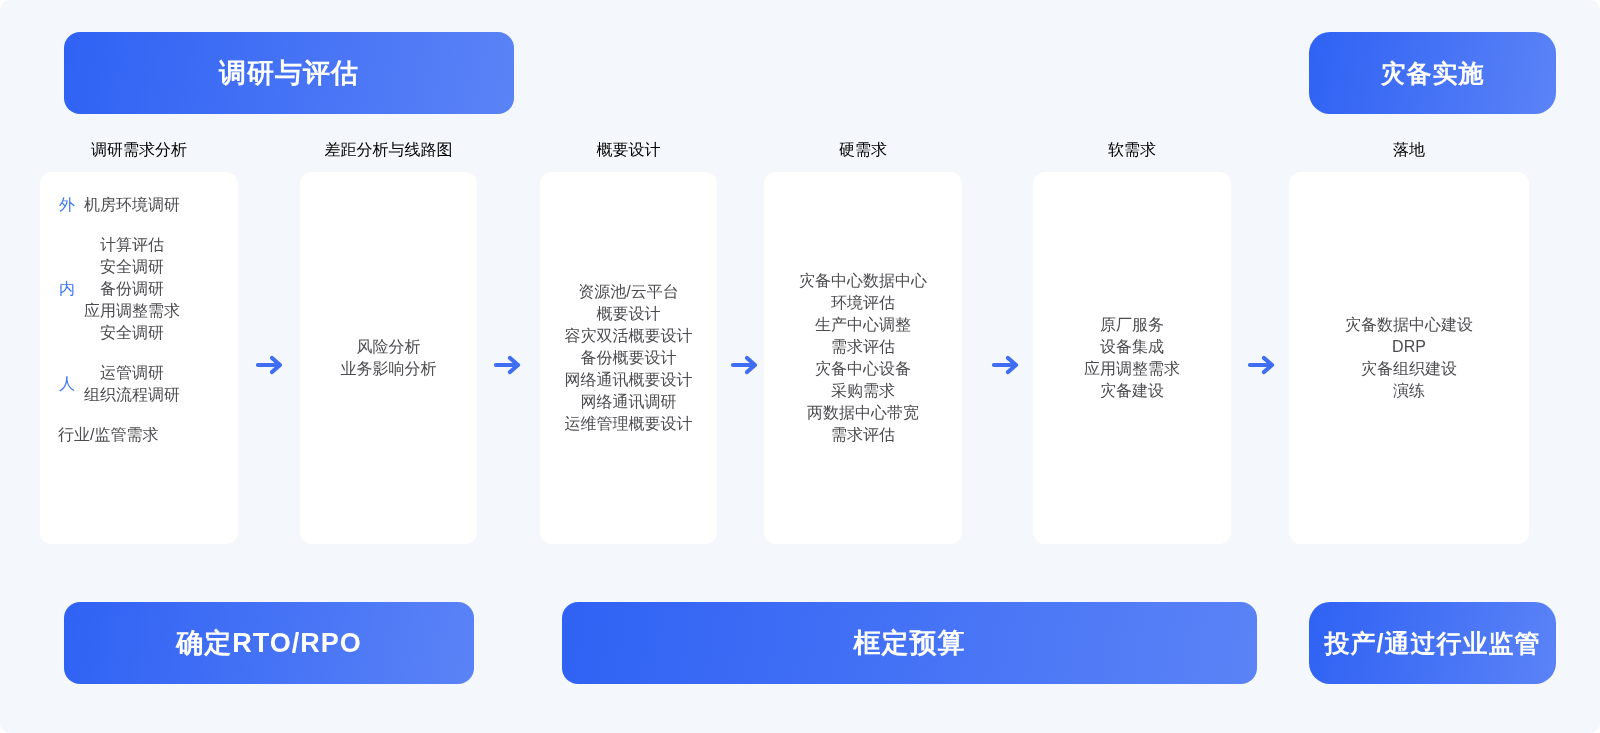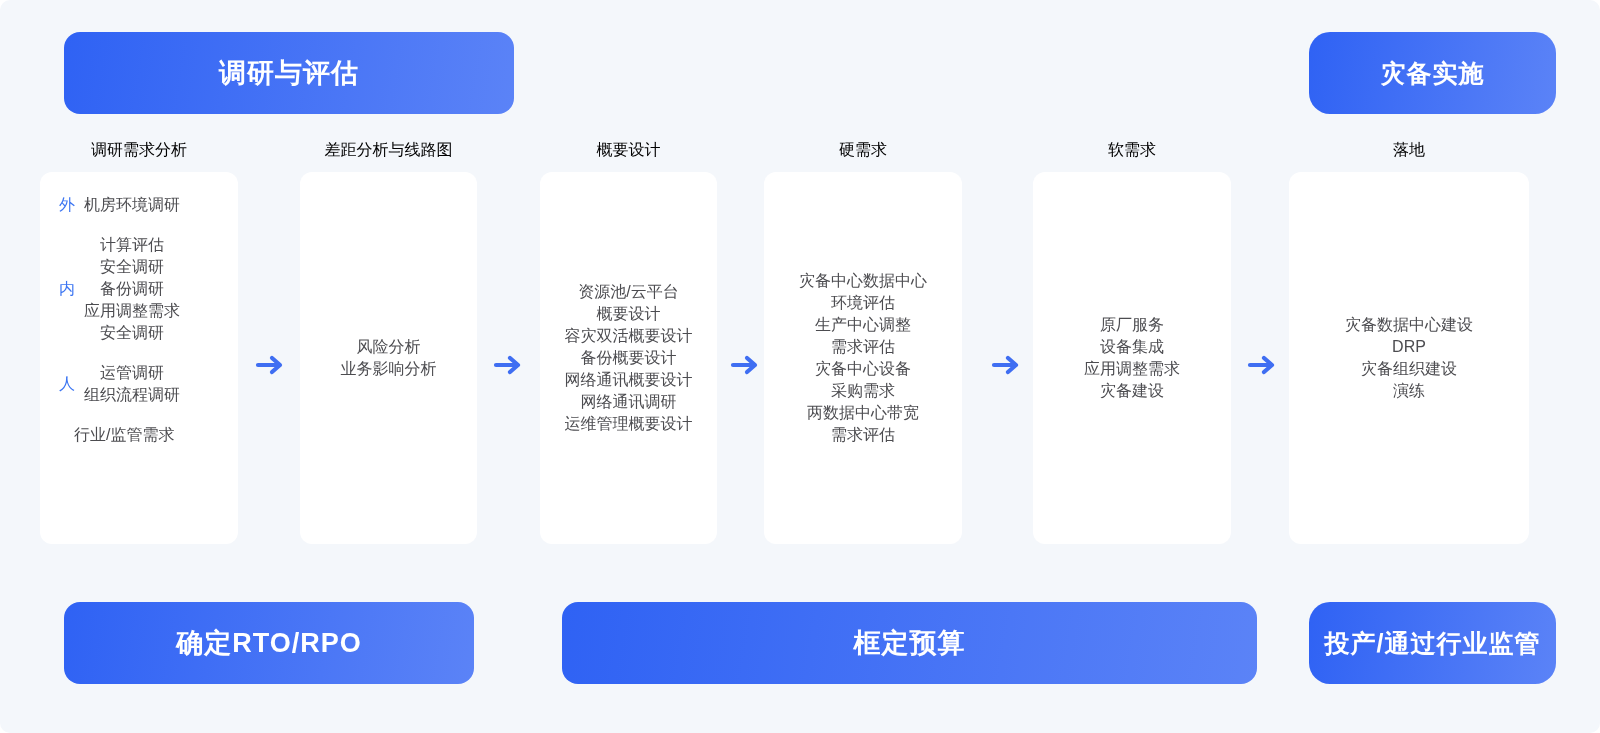--- a/index.html
+++ b/index.html
@@ -91,21 +91,21 @@
     font-size: 16px;
     text-align: center;
     line-height: 22px;
   }
   .group-items { display: flex; flex-direction: column; }
   .group-items .item { text-align: center; }
   .loose-item {
     color: #4c4c50;
     font-size: 16px;
     line-height: 22px;
-    margin-left: 24px;
+    margin-left: 8px;
   }
 
   
   .arrow {
     position: absolute;
     top: 348px;
     width: 34px; height: 34px;
     color: #3f6ef2;
     font-size: 30px;
     line-height: 34px;

